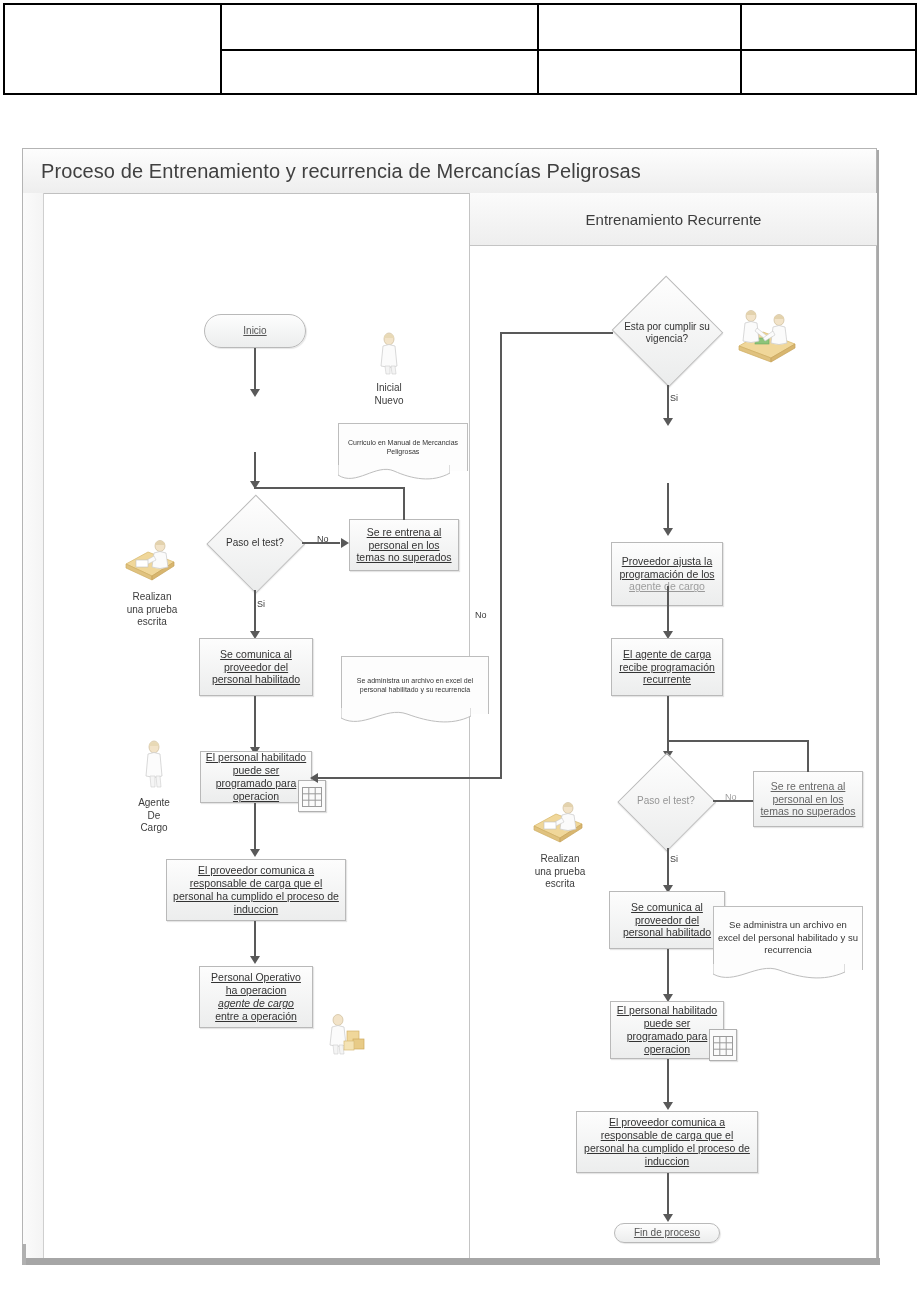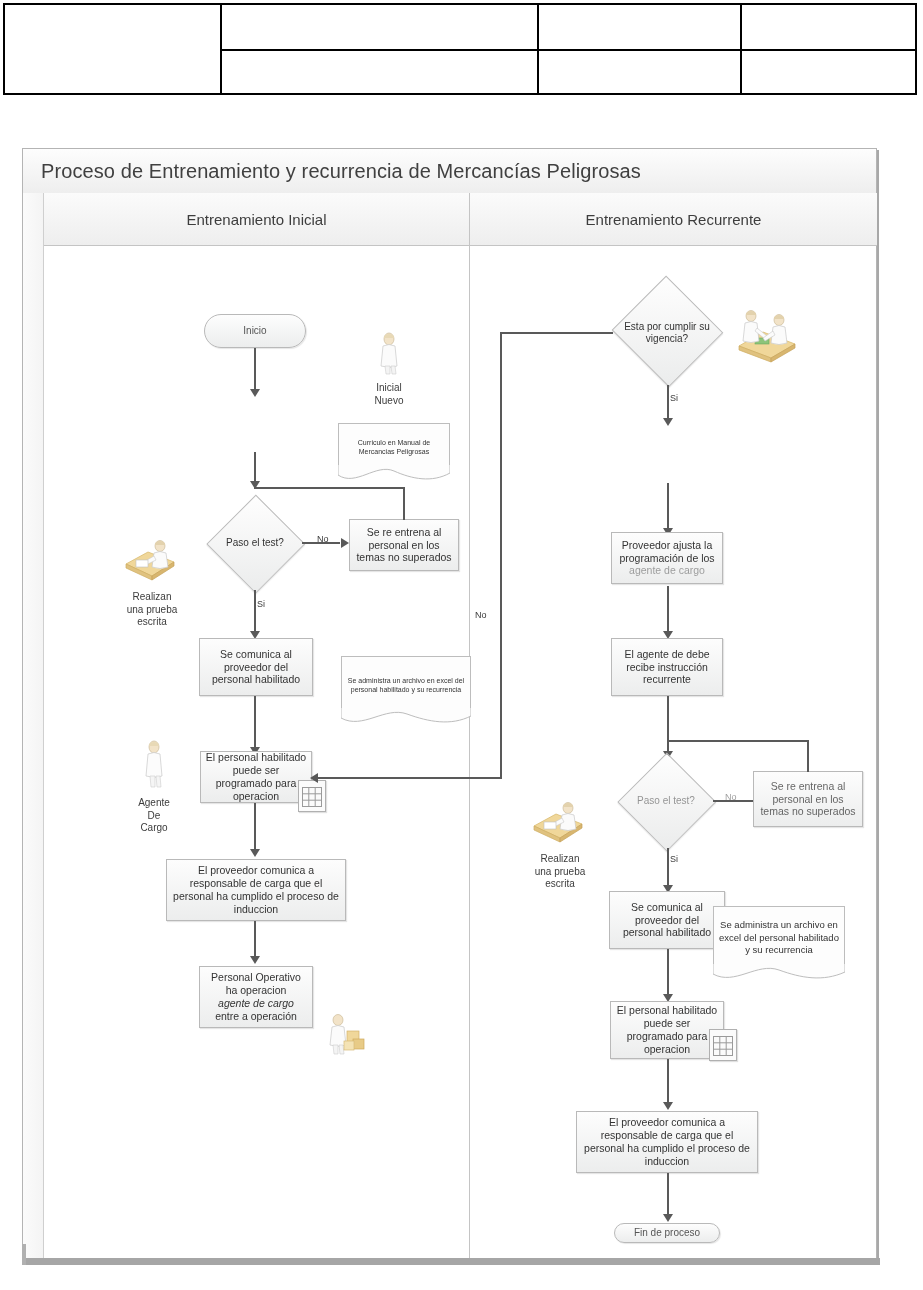--- a/index.html
+++ b/index.html
@@ -43,38 +43,38 @@
 
   
   .canvas{position:absolute;left:21px;top:97px;right:0;bottom:0;}
   
 
   .node{position:absolute;box-sizing:border-box;
         display:flex;align-items:center;justify-content:center;
         text-align:center;line-height:1.22;color:#333;
         background:linear-gradient(#fdfdfd,#eceded);
         border:1px solid #b9b9b9;
-        box-shadow:1px 1px 1px rgba(0,0,0,.10);}
+        box-shadow:1px 1px 1px rgba(0,0,0,.10);text-decoration:underline;}
   .node.proc{font-size:10.5px;padding:2px 4px;}
   .node.term{border-radius:22px;font-size:10px;color:#555;}
   .node span{display:block;}
 
   
   .diamond{position:absolute;}
   .diamond .dshape{position:absolute;left:50%;top:50%;
         width:72%;height:72%;margin-left:-36%;margin-top:-36%;
         background:linear-gradient(135deg,#fefefe,#ebecec);
         border:1px solid #bbbbbb;transform:rotate(45deg);
         box-shadow:1px 1px 1px rgba(0,0,0,.08);}
   .diamond .dtext{position:absolute;left:0;top:0;right:0;bottom:0;
         display:flex;align-items:center;justify-content:center;
         text-align:center;font-size:10px;color:#333;line-height:1.2;}
 
   
-  .note{position:absolute;}
+  .note{position:absolute;padding-left:18px;}
   .note .nbody{position:absolute;left:0;top:0;right:0;bottom:14px;
         background:#fdfdfd;border:1px solid #bdbdbd;border-bottom:none;
         box-sizing:border-box;}
   .note .nwave{position:absolute;left:0;right:0;bottom:0;height:20px;}
   .note .ntext{position:absolute;left:0;right:0;top:0;bottom:14px;
         display:flex;align-items:center;justify-content:center;
         text-align:center;color:#333;line-height:1.3;padding:0 5px;
         box-sizing:border-box;}
 
   
@@ -121,21 +121,20 @@
   <div class="dt-cell" style="left:532px;top:44px;width:203px;height:44px"></div>
   <div class="dt-cell" style="left:735px;top:44px;width:175px;height:44px"></div>
 </div>
 
 <div class="diagram">
 
   <div class="diagram-title">Proceso de Entrenamiento y recurrencia de Mercancías Peligrosas</div>
 
   <div class="gutter"></div>
 
-  <div class="lane-head left">Entrenamiento Inicial</div>
   <div class="lane-head right">Entrenamiento Recurrente</div>
   <div class="lane-div"></div>
 
   <div class="canvas">
 
     <div class="node term" style="left:160px;top:68px;width:102px;height:34px">
       <span>Inicio</span>
     </div>
     <div class="ln lnv" style="left:210px;top:102px;height:44px"></div>
     <div class="arw down" style="left:206px;top:143px"></div>
@@ -290,30 +289,30 @@
     <div class="arw left" style="left:266px;top:527px"></div>
     <div class="edge-lbl" style="left:431px;top:364px">No</div>
 
     <div class="ln lnv" style="left:623px;top:139px;height:36px"></div>
     <div class="edge-lbl" style="left:626px;top:147px">Si</div>
     <div class="arw down" style="left:619px;top:172px"></div>
 
     <div class="ln lnv" style="left:623px;top:237px;height:48px"></div>
     <div class="arw down" style="left:619px;top:282px"></div>
 
-    <div class="node proc" style="left:567px;top:286px;width:112px;height:52px;flex-direction:column">
+    <div class="node proc" style="left:567px;top:296px;width:112px;height:64px;flex-direction:column">
       <span>Proveedor ajusta la</span>
       <span>programación de los</span>
       <span style="opacity:.45">agente de cargo</span>
     </div>
     <div class="ln lnv" style="left:623px;top:340px;height:48px"></div>
     <div class="arw down" style="left:619px;top:385px"></div>
 
     <div class="node proc" style="left:567px;top:392px;width:112px;height:58px">
-      <span>El agente de debe recibe instrucción recurrente</span>
+      <span>El agente de carga recibe programación recurrente</span>
     </div>
     <div class="ln lnv" style="left:623px;top:450px;height:58px"></div>
     <div class="arw down" style="left:619px;top:505px"></div>
 
     <div class="diamond" style="left:575px;top:508px;width:94px;height:94px">
       <div class="dshape"></div>
       <div class="dtext" style="opacity:.5">Paso el test?</div>
     </div>
 
     <div class="ln lnh" style="left:669px;top:554px;width:40px"></div>

